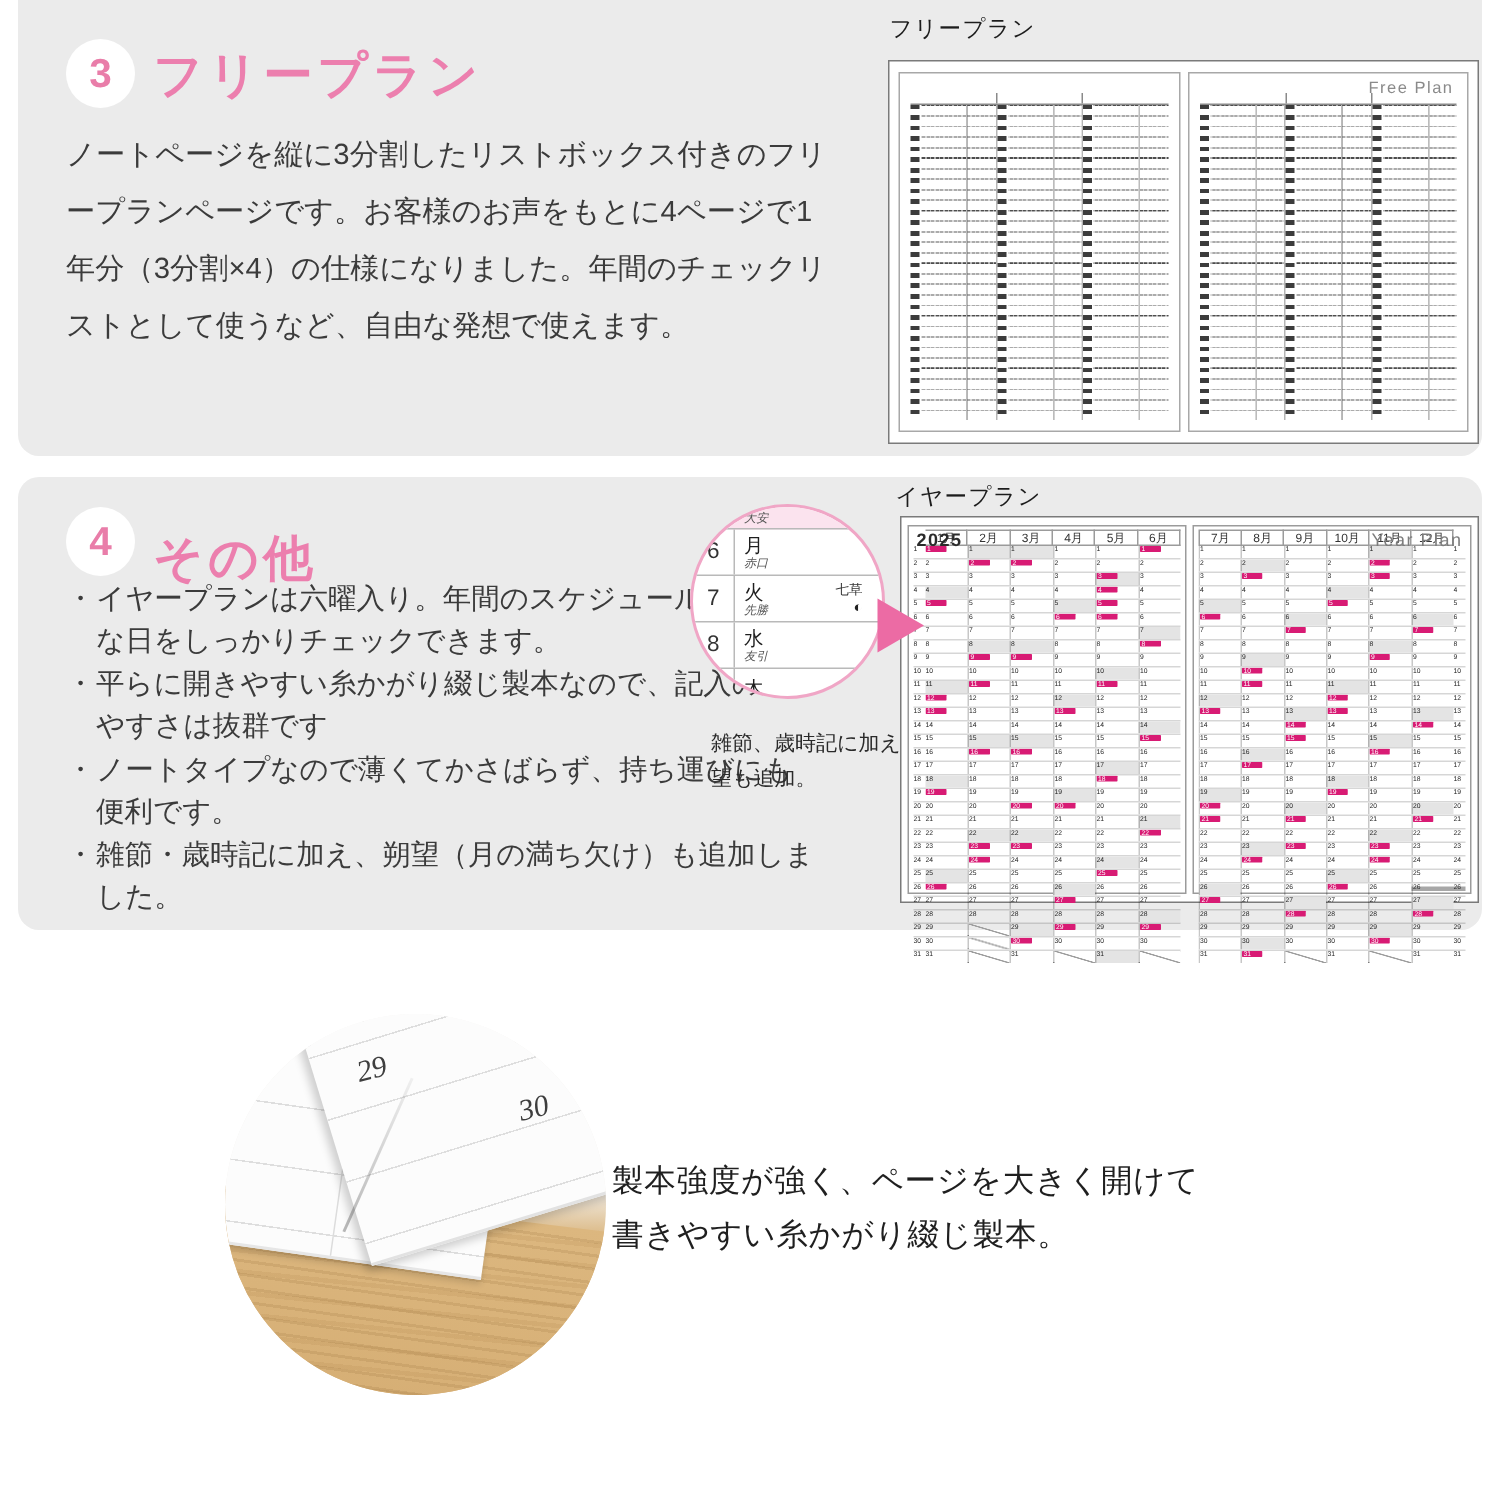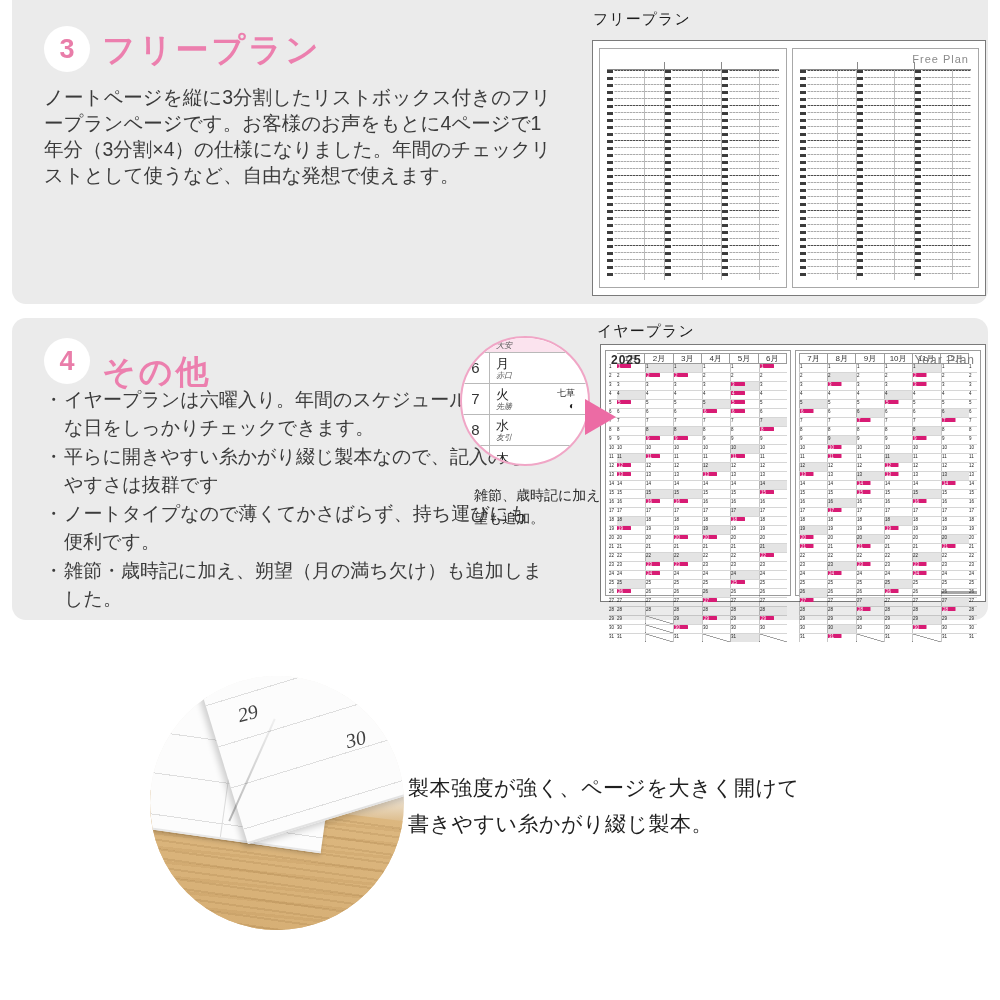--- a/index.html
+++ b/index.html
@@ -8,21 +8,21 @@
   .gray-box{position:absolute;background:#ebebeb;border-radius:14px;}
   #boxA{left:12px;top:-14px;width:976px;height:318px;}
   #boxB{left:12px;top:318px;width:976px;height:302px;}
 
   .badge{position:absolute;width:46px;height:46px;border-radius:50%;background:#fff;
          display:flex;align-items:center;justify-content:center;
          color:#e97da9;font-size:27px;font-weight:bold;}
   .sec-title{position:absolute;margin:0;font-size:33px;font-weight:bold;color:#ec7fae;letter-spacing:3px;}
 
   .body-text{position:absolute;left:44px;top:84px;width:514px;margin:0;
-             font-size:19.5px;line-height:26px;color:#3b3b3b;}
+             font-size:19.5px;line-height:38px;color:#3b3b3b;}
 
   .fig-label{position:absolute;font-size:15px;color:#1c1c1c;letter-spacing:1px;}
 
   
   .fp-frame{position:absolute;left:592px;top:40px;width:394px;height:256px;
             background:#fff;border:1px solid #7a7a7a;box-sizing:border-box;
             display:flex;gap:5px;padding:7px 6px;}
   .fp-page{flex:1;position:relative;border:1px solid #a8a8a8;background:#fff;}
   .fp-head{position:absolute;top:6px;left:7px;right:7px;height:14px;border-bottom:1px solid #8a8a8a;}
   .fp-head .tick{position:absolute;bottom:0;width:1px;height:7px;background:#8a8a8a;}

